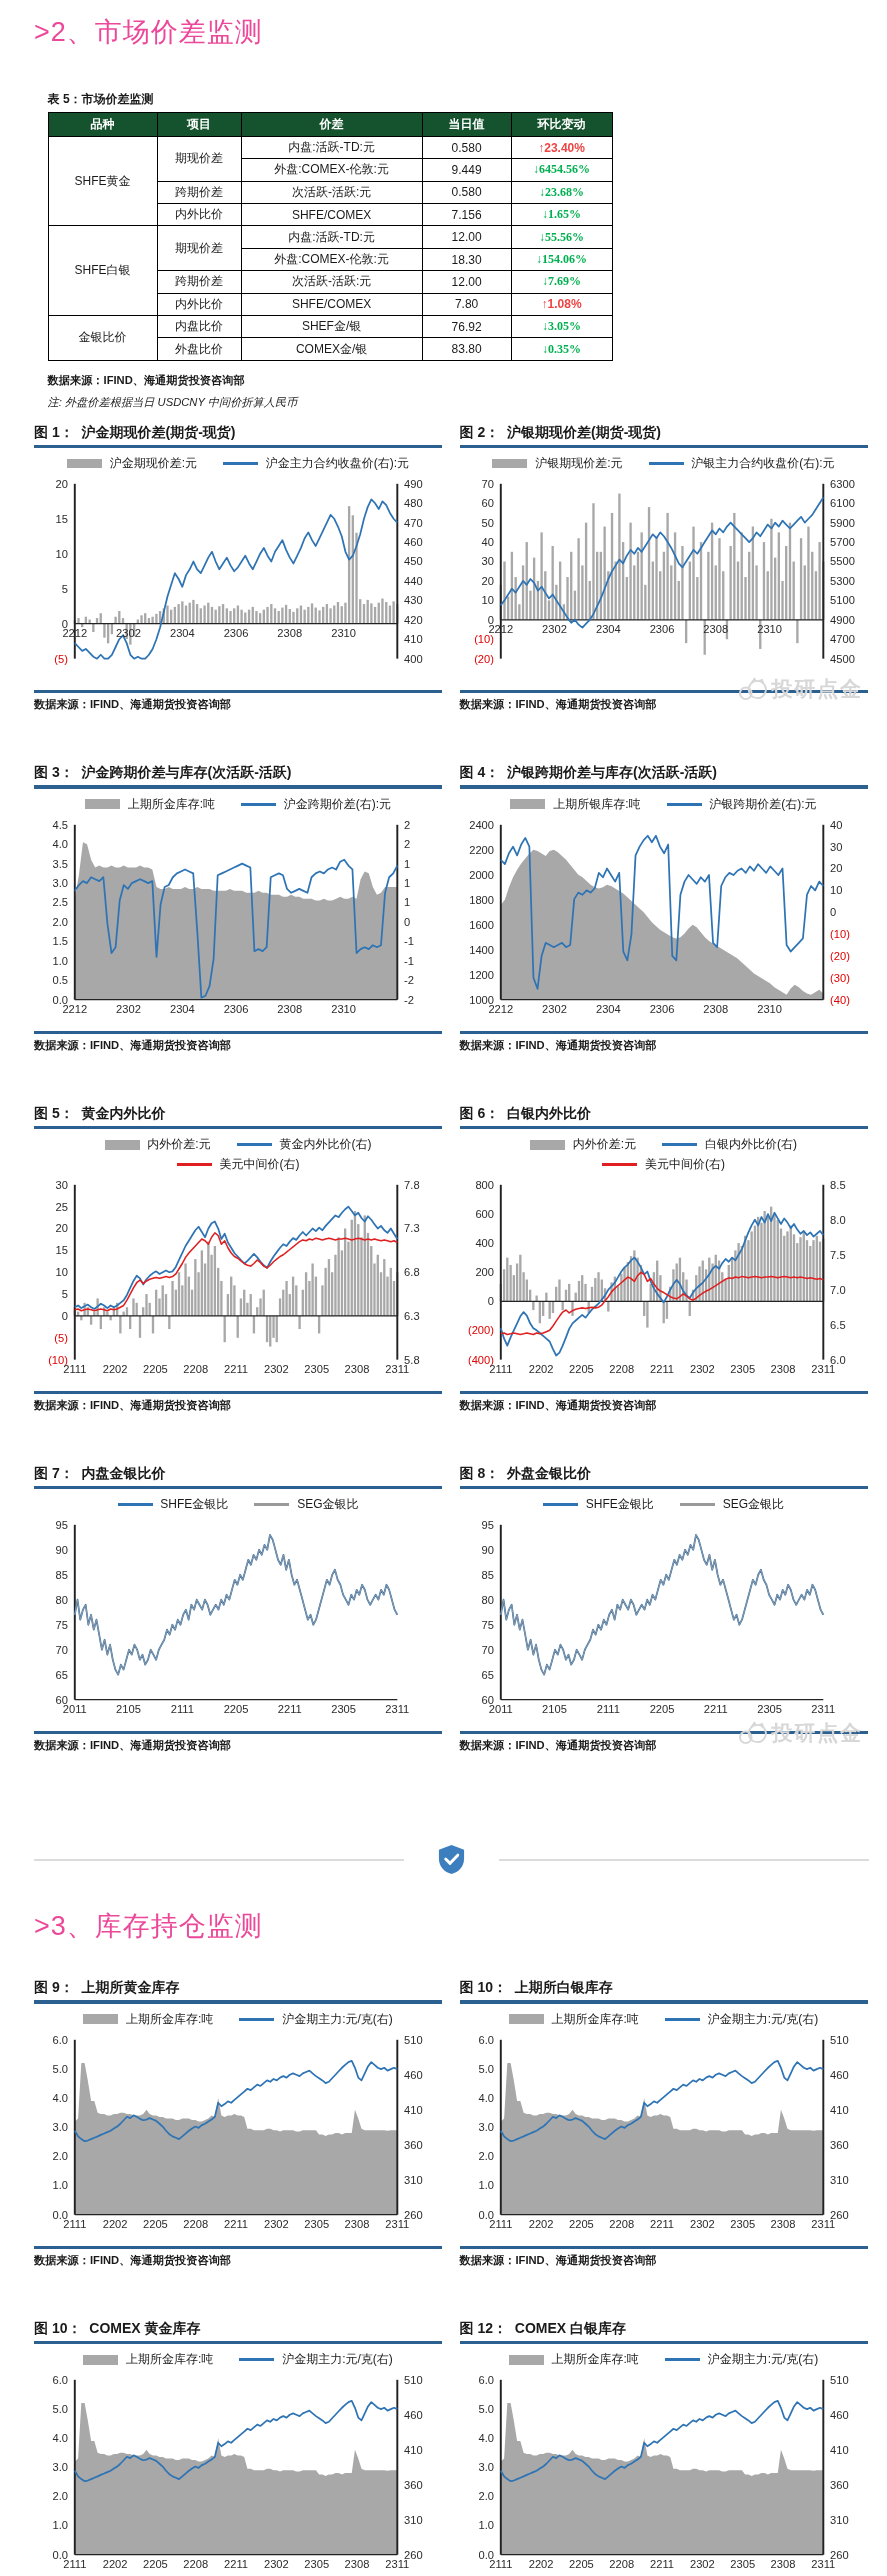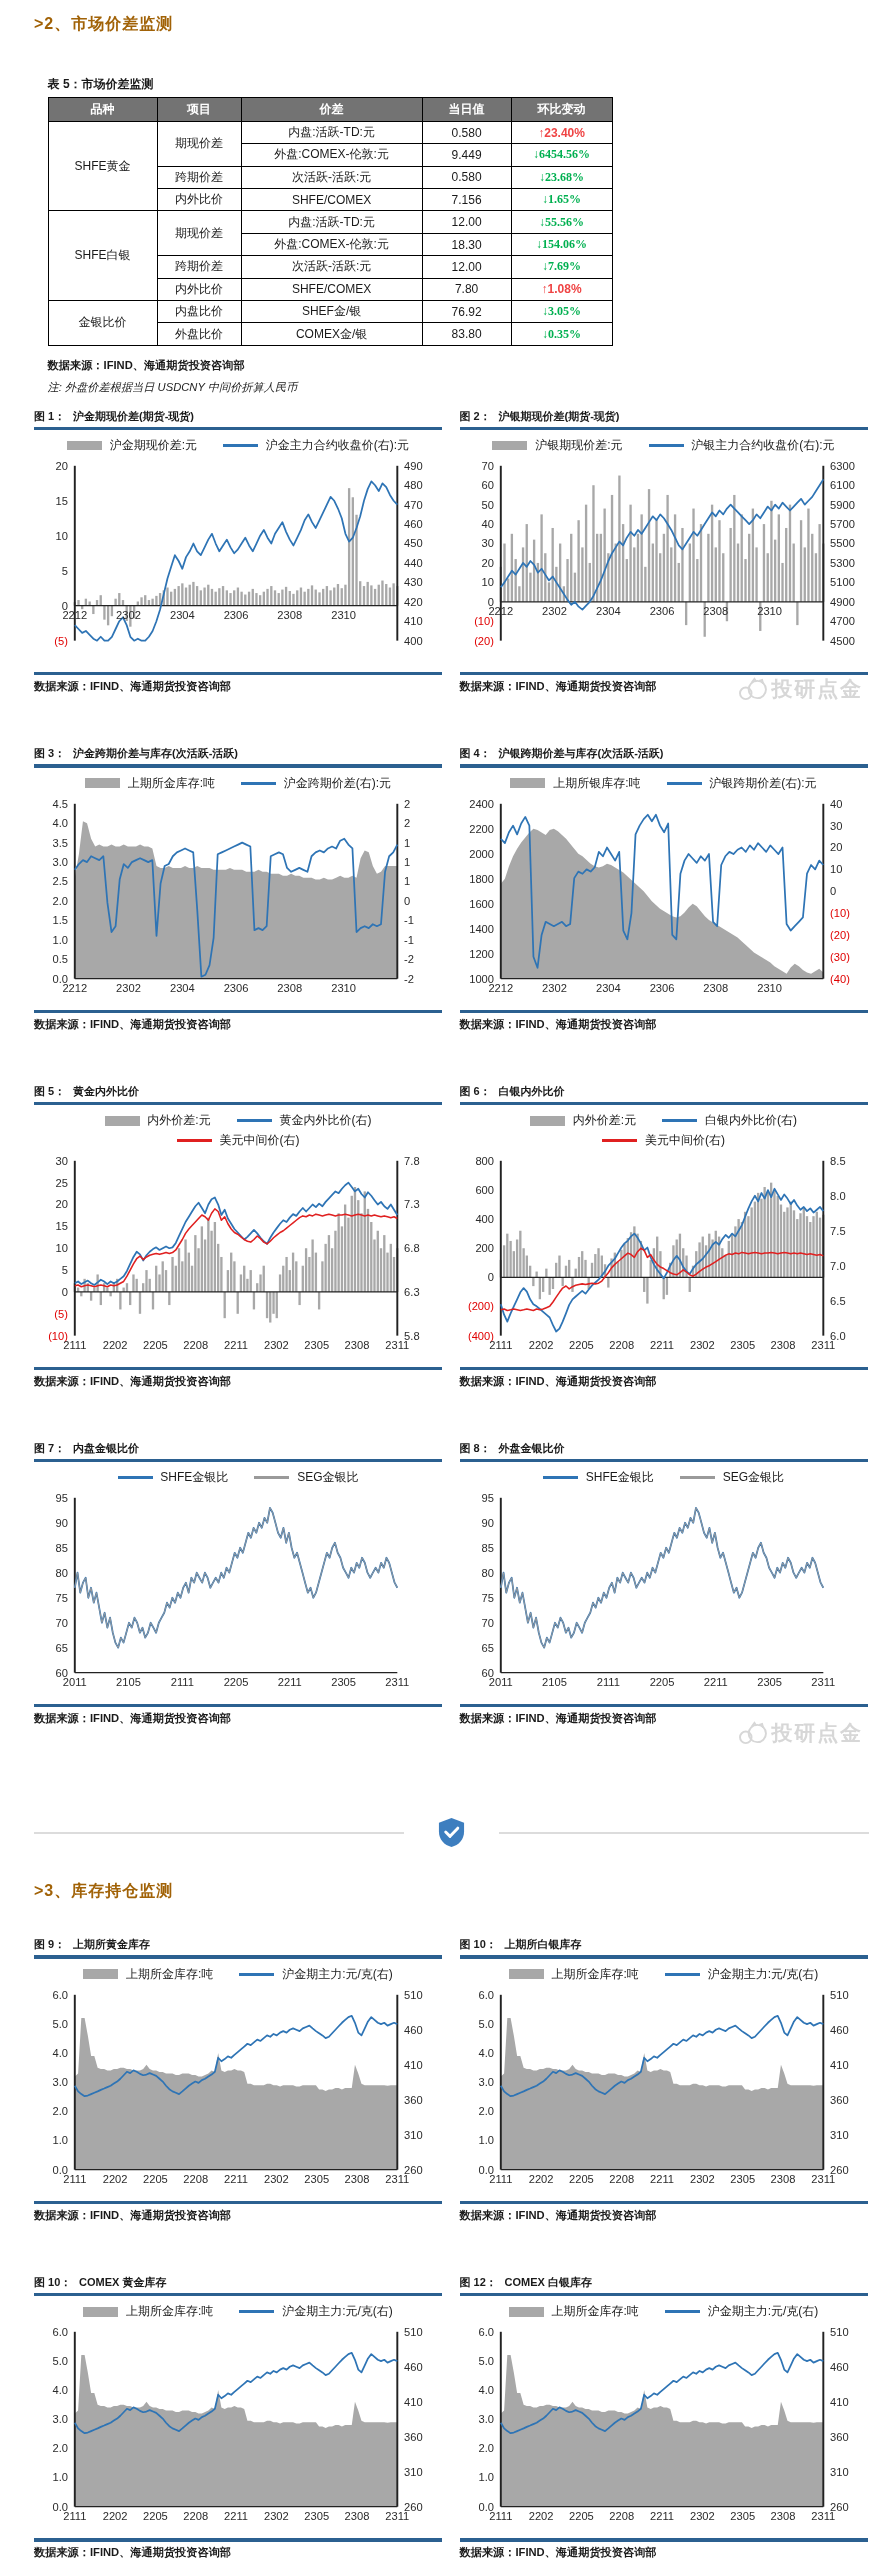--- a/index.html
+++ b/index.html
@@ -1,33 +1,33 @@
 <!DOCTYPE html>
 <html><head>
 <meta charset="utf-8">
 <style>
   html,body{margin:0;padding:0;}
   body{width:888px;height:2576px;background:#ffffff;position:relative;overflow:hidden;
        font-family:"Liberation Sans","DejaVu Sans",sans-serif;color:#1a1a1a;}
   .wrap{padding:13.6px 19.4px 0 34px;}
-  h2.sec{font-size:16px;font-weight:bold;margin:0;color:#a16207;letter-spacing:1px;}
+  h2.sec{font-size:27px;font-weight:normal;margin:0;color:#ec4899;letter-spacing:1px;}
   #sec2-title{margin-bottom:41px;}
   .tbl-sect{margin-left:13.6px;}
   .tbl-cap{font-weight:bold;font-size:12px;margin-bottom:4.9px;}
   table.mkt{border-collapse:collapse;text-align:center;font-size:12px;table-layout:fixed;}
   table.mkt th,table.mkt td{border:1px solid #000;padding:1px 3.9px;height:19.4px;}
-  table.mkt thead th{background:#737373;color:#fff;font-weight:bold;height:20.4px;}
+  table.mkt thead th{background:#14532d;color:#fff;font-weight:bold;height:20.4px;}
   .chg{font-weight:bold;}
   .chg.up{color:#ef4444;}
   .chg.down{color:#00B050;font-family:Liberation Serif, serif;}
   .src{font-weight:bold;font-size:11.2px;margin-top:12.6px;}
   .note{font-style:italic;font-size:11.2px;margin-top:6.8px;color:#222;}
   .figs{display:grid;grid-template-columns:408px 408px;column-gap:17.5px;margin-top:13.6px;}
   .fig{margin-bottom:52px;}
-  .fig-title{font-size:11px;font-weight:bold;margin-bottom:2.9px;}
+  .fig-title{font-size:14px;font-weight:bold;margin-bottom:2.9px;}
   .fig-title .lab{margin-right:7.8px;}
   .fig-rule{height:3.4px;background:#2B6090;margin:1.9px 0 6.8px;}
   .fig-rule.bot{margin:7.8px 0 3.9px;}
   .fig-legend{margin-bottom:3.9px;}
   .lg-row{display:flex;justify-content:center;align-items:center;gap:26px;margin:1.9px 0;font-size:12px;height:17.5px;}
   .lg-item{display:inline-flex;align-items:center;gap:7.8px;}
   .sw{display:inline-block;}
   .sw.area{width:35px;height:9.7px;background:#A8A8A8;}
   .sw.line{width:35px;height:2.9px;background:#2E74B5;}
   .fig-src{font-weight:bold;font-size:11.2px;}

